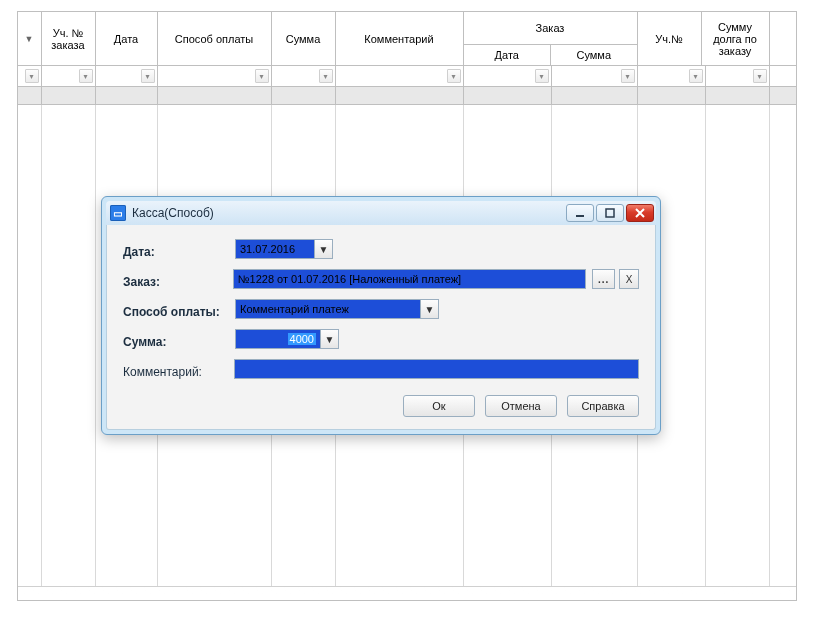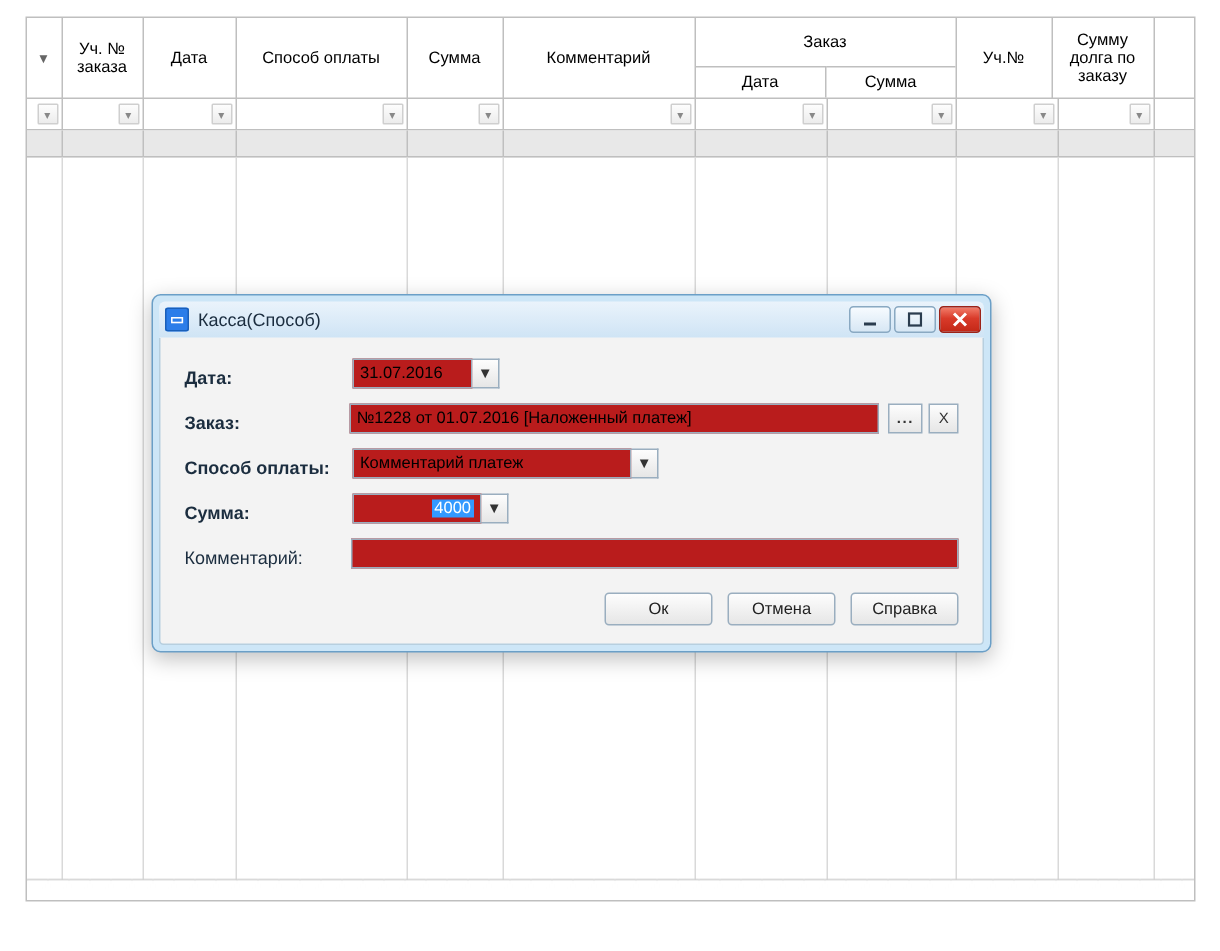--- a/index.html
+++ b/index.html
@@ -196,21 +196,21 @@
   }
   .form-label {
     width: 112px;
     font-size:12px;
     color:#1b2d3f;
   }
   .form-label.bold { font-weight:bold; }
   .field {
     height:20px;
     border:1px solid #9aaebf;
-    background:#b91c1c;
+    background:#1d4ed8;
     font-size:11px;
     padding:1px 4px;
     display:flex;
     align-items:center;
   }
   .combo {
     display:flex;
   }
   .combo .arrow-btn, .ellipsis-btn, .x-btn {
     width:18px; height:20px;

